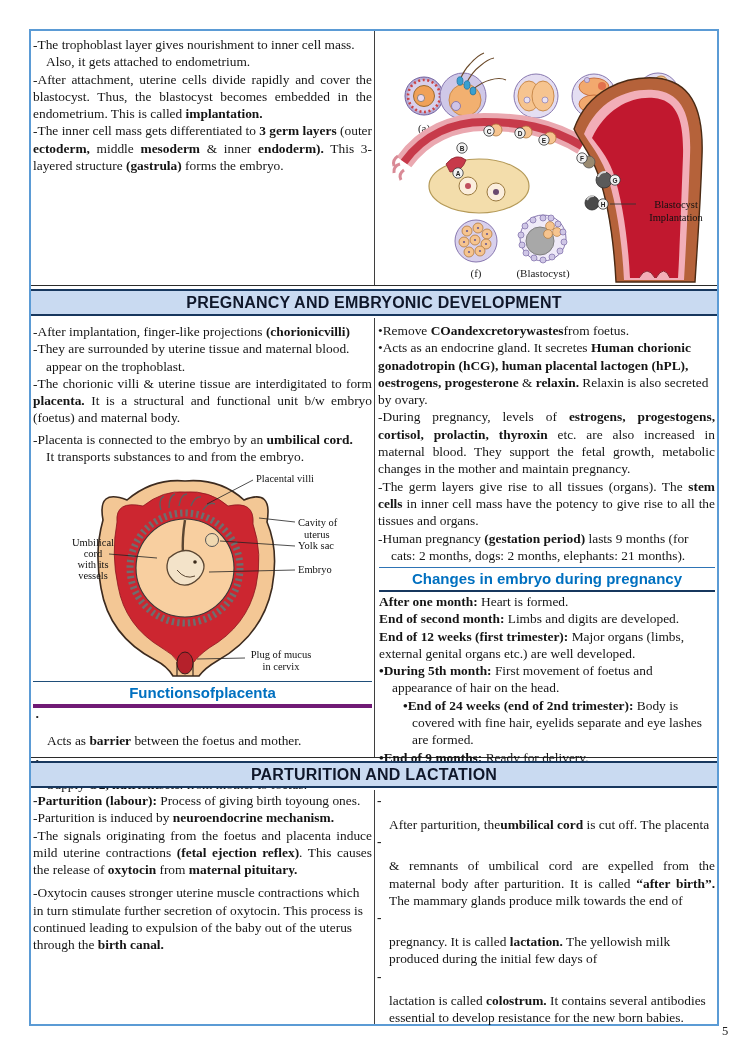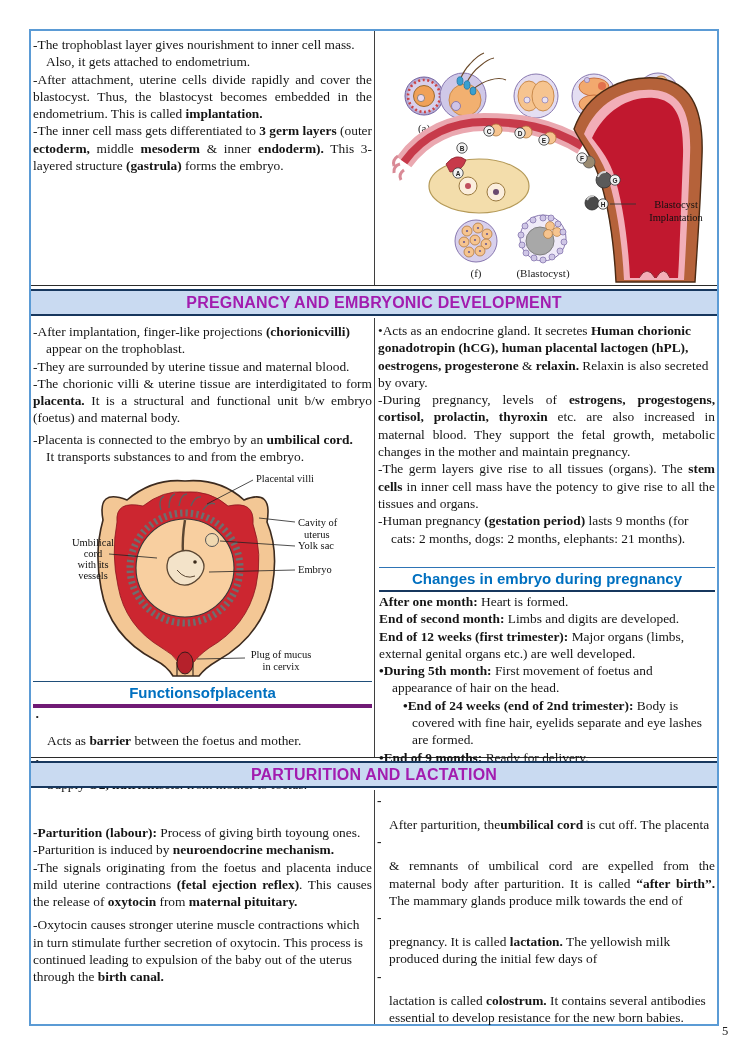--- a/index.html
+++ b/index.html
@@ -13,32 +13,32 @@
   #vdiv3{top:790px;height:234px;}
   .hrule{position:absolute;left:31px;width:686px;height:1px;background:#2b2b2b;}
   #rule1{top:285px;}
   #rule2{top:757px;}
   .band{position:absolute;left:31px;width:686px;height:27px;background:#c9daf1;
         border-top:2px solid #17375e;border-bottom:2px solid #17375e;box-sizing:border-box;
         display:flex;align-items:center;justify-content:center;}
   #band1{top:289px;}
   #band2{top:761px;}
   .band-title{font-family:"Liberation Sans",sans-serif;font-weight:bold;font-size:16px;
-        color:#a21caf;letter-spacing:.2px;}
+        color:#0f172a;letter-spacing:.2px;}
   .subheader{position:absolute;font-family:"Liberation Sans",sans-serif;font-weight:bold;
         font-size:15px;color:#0070c0;text-align:center;padding:2px 0 3px 0;}
   #func-header{left:33px;top:681px;width:339px;border-top:1.5px solid #1f4e79;border-bottom:4px solid #701a75;}
   #changes-header{left:379px;top:567px;width:336px;border-top:1px solid #2e74b5;border-bottom:2px solid #17375e;text-align:center;}
   .txt{position:absolute;font-size:13.4px;line-height:17.3px;}
   #intro-left{left:33px;top:36px;width:339px;}
   #preg-left{left:33px;top:323px;width:339px;}
   #preg-right{left:378px;top:322px;width:337px;}
   #changes-items{left:379px;top:593px;width:336px;}
   #func-items{left:35px;top:708px;width:337px;}
-  #part-left{left:33px;top:792px;width:339px;margin-top:32px;}
+  #part-left{left:33px;top:792px;width:339px;}
   #part-right{left:377px;top:792px;width:338px;}
   .p{margin:0;}
   .just{text-align:justify;}
   .ind{padding-left:13px;}
   .hang{padding-left:9px;text-indent:-9px;margin-left:24px;}
   .mt4{margin-top:4px;}
   .mt6{margin-top:6px;}
   .b{font-weight:bold;}
   .mlist .li{display:flex;}
   .mlist .mark{flex:none;width:12px;font-weight:bold;}
@@ -258,22 +258,22 @@
       <text class="figlabel" x="159" y="243" text-anchor="middle">(Blastocyst)</text>
     </g>
   </svg>
 
   <div class="band" id="band1">
     <span class="band-title">PREGNANCY AND EMBRYONIC DEVELOPMENT</span>
   </div>
 
   <div class="txt" id="preg-left">
     <p class="p"><span>-After implantation, finger-like projections </span><span class="b">(chorionicvilli)</span></p>
+    <p class="p"><span>-They are surrounded by uterine tissue and maternal blood.</span></p>
     <p class="p ind"><span>appear on the trophoblast.</span></p>
-    <p class="p"><span>-They are surrounded by uterine tissue and maternal blood.</span></p>
     <p class="p just"><span>-The chorionic villi &amp; uterine tissue are interdigitated to form </span><span class="b">placenta.</span><span> It is a structural and functional unit b/w embryo (foetus) and maternal body.</span></p>
     <p class="p mt4"><span>-Placenta is connected to the embryo by an </span><span class="b">umbilical cord.</span></p>
     <p class="p ind"><span>It transports substances to and from the embryo.</span></p>
   </div>
 
   <svg class="fig" id="fig-uterus" viewBox="0 0 316 220">
     <g>
       <path d="M46,62 Q40,30 70,42 Q96,20 128,23 Q163,20 187,42 Q216,30 210,64 Q222,92 215,130 Q205,178 160,203 Q148,210 142,218 L116,218 Q110,208 98,202 Q52,178 44,130 Q37,94 46,62 Z" fill="#f3c795" stroke="#3d2b1f" stroke-width="1.6"></path>
       <path d="M60,64 Q58,42 86,48 Q106,32 128,34 Q153,32 171,48 Q198,42 196,66 Q206,96 199,128 Q190,168 152,190 Q141,198 137,204 L121,204 Q116,196 105,190 Q68,168 61,128 Q54,96 60,64 Z" fill="#cc2630" stroke="#8a1620" stroke-width=".8"></path>
       <circle cx="128" cy="110" r="55" fill="none" stroke="#6e6e6e" stroke-width="7" stroke-dasharray="2.4 3"></circle>
@@ -316,20 +316,21 @@
       <span class="mark">·</span>
       <span class="body"><span>Acts as </span><span class="b">barrier</span><span> between the foetus and mother.</span></span>
     </div>
     <div class="li">
       <span class="mark">·</span>
       <span class="body"><span>Supply </span><span class="b">O2, nutrients</span><span>etc. from mother to foetus.</span></span>
     </div>
   </div>
 
   <div class="txt" id="preg-right">
+    <p class="p"><span>•Remove </span><span class="b">COandexcretorywastes</span><span>from foetus.</span></p>
     <p class="p"><span>•Acts as an endocrine gland. It secretes </span><span class="b">Human chorionic gonadotropin (hCG), human placental lactogen (hPL), oestrogens, progesterone</span><span> &amp; </span><span class="b">relaxin.</span><span> Relaxin is also secreted by ovary.</span></p>
     <p class="p just"><span>-During pregnancy, levels of </span><span class="b">estrogens, progestogens, cortisol, prolactin, thyroxin</span><span> etc. are also increased in maternal blood. They support the fetal growth, metabolic changes in the mother and maintain pregnancy.</span></p>
     <p class="p just"><span>-The germ layers give rise to all tissues (organs). The </span><span class="b">stem cells</span><span> in inner cell mass have the potency to give rise to all the tissues and organs.</span></p>
     <p class="p"><span>-Human pregnancy </span><span class="b">(gestation period)</span><span> lasts 9 months (for</span></p>
     <p class="p ind"><span>cats: 2 months, dogs: 2 months, elephants: 21 months).</span></p>
   </div>
 
   <div class="subheader" id="changes-header">Changes in embryo during pregnancy</div>
   <div class="txt" id="changes-items">
     <p class="p"><span class="b">After one month:</span><span> Heart is formed.</span></p>

